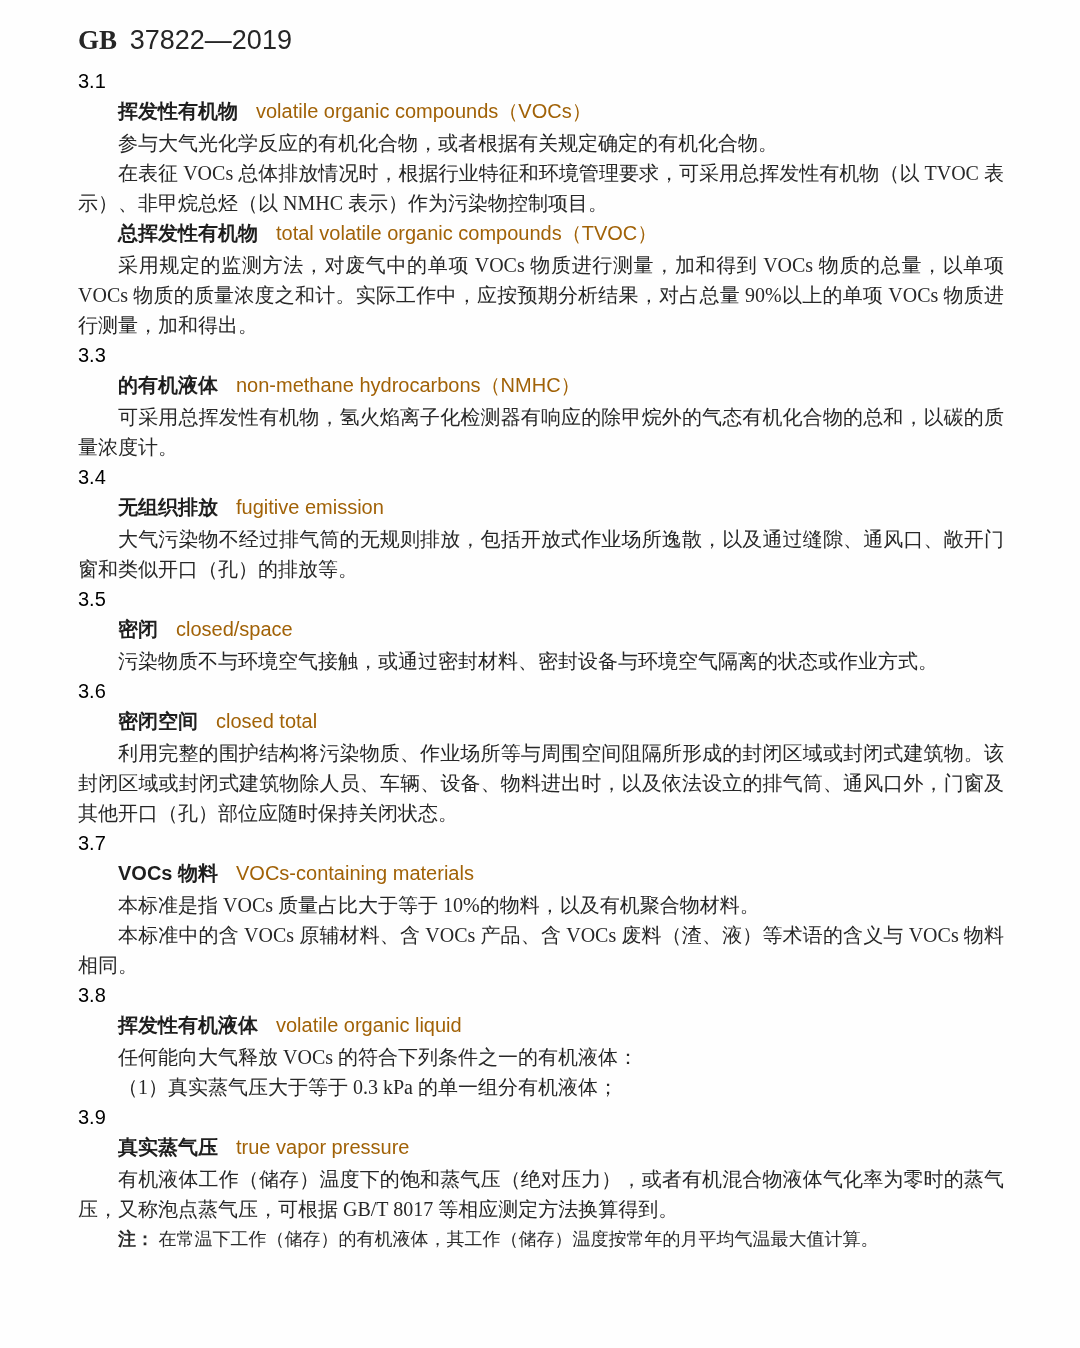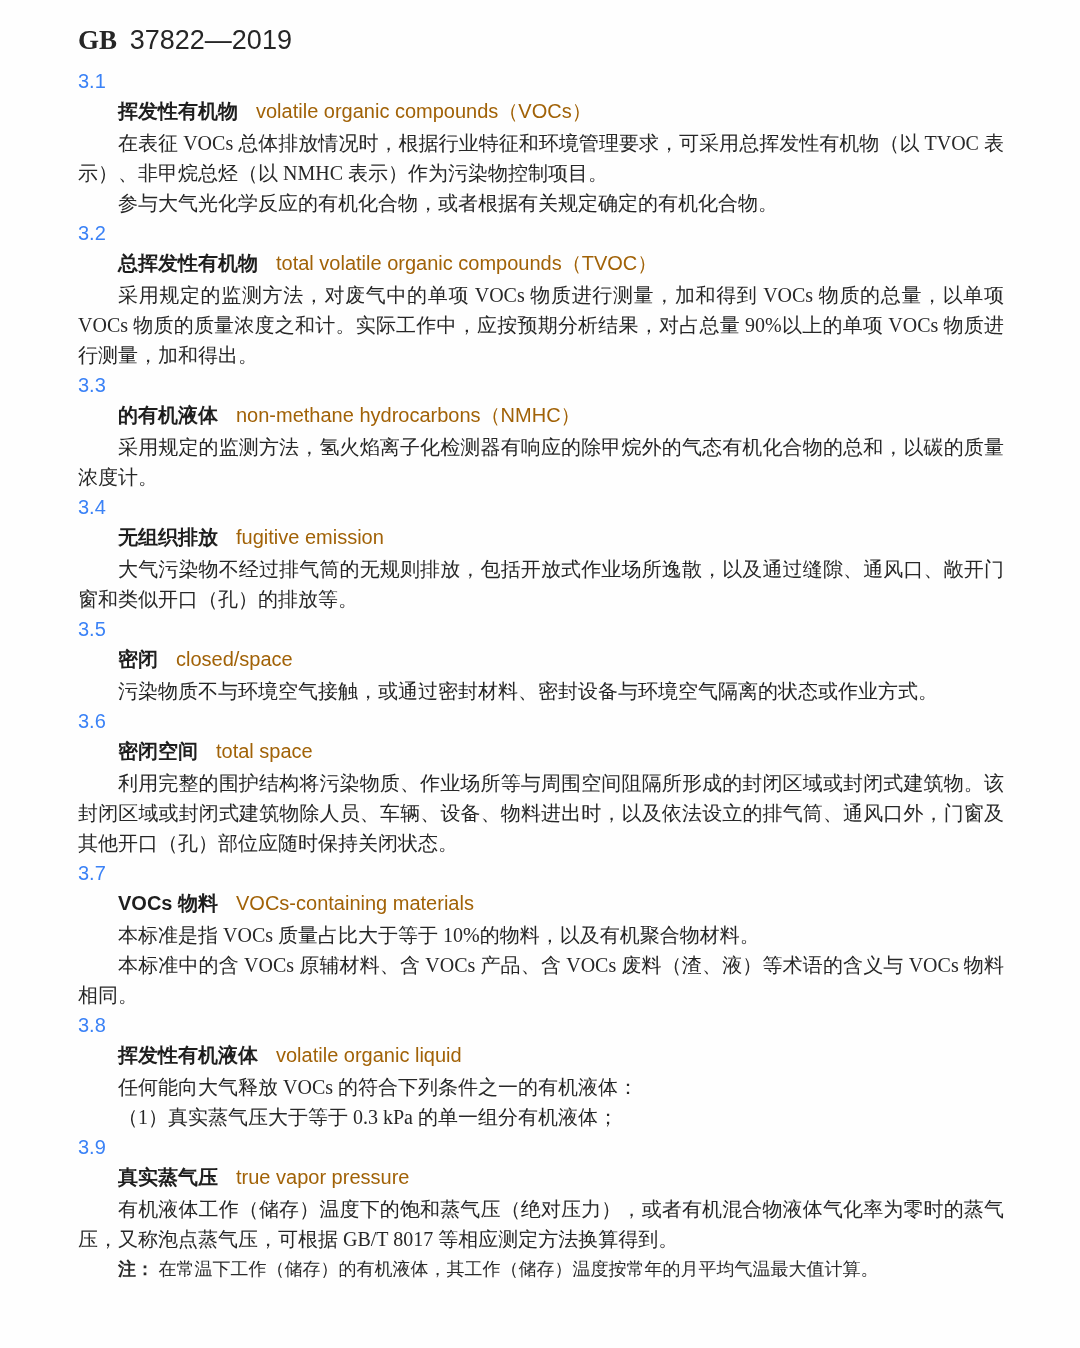--- a/index.html
+++ b/index.html
@@ -29,21 +29,21 @@
   }
   .doc-header .code-number {
     font-family: "Liberation Sans", sans-serif;
     font-weight: 400;
     margin-left: 6px;
   }
   .sec-num {
     font-family: "Liberation Sans", sans-serif;
     font-size: 20px;
     line-height: 30px;
-    color: #3b82f6;
+    color: #000000;
   }
   .term-line {
     padding-left: 40px;
     line-height: 30px;
     white-space: nowrap;
   }
   .term-zh {
     font-family: "Liberation Sans", "DejaVu Sans", sans-serif;
     font-weight: 700;
     font-size: 20px;
@@ -83,40 +83,39 @@
     <span class="code-prefix">GB</span>
     <span class="code-number">37822—2019</span>
   </div>
 
   <section>
     <div class="sec-num">3.1</div>
     <div class="term-line">
       <span class="term-zh">挥发性有机物</span>
       <span class="term-en">volatile organic compounds（VOCs）</span>
     </div>
+    <p class="para">参与大气光化学反应的有机化合物，或者根据有关规定确定的有机化合物。</p>
     <p class="para">在表征 VOCs 总体排放情况时，根据行业特征和环境管理要求，可采用总挥发性有机物（以 TVOC 表示）、非甲烷总烃（以 NMHC 表示）作为污染物控制项目。</p>
-    <p class="para">参与大气光化学反应的有机化合物，或者根据有关规定确定的有机化合物。</p>
   </section>
 
   <section>
-    <div class="sec-num">3.2</div>
     <div class="term-line">
       <span class="term-zh">总挥发性有机物</span>
       <span class="term-en">total volatile organic compounds（TVOC）</span>
     </div>
     <p class="para">采用规定的监测方法，对废气中的单项 VOCs 物质进行测量，加和得到 VOCs 物质的总量，以单项 VOCs 物质的质量浓度之和计。实际工作中，应按预期分析结果，对占总量 90%以上的单项 VOCs 物质进行测量，加和得出。</p>
   </section>
 
   <section>
     <div class="sec-num">3.3</div>
     <div class="term-line">
       <span class="term-zh">的有机液体</span>
       <span class="term-en">non-methane hydrocarbons（NMHC）</span>
     </div>
-    <p class="para">采用规定的监测方法，氢火焰离子化检测器有响应的除甲烷外的气态有机化合物的总和，以碳的质量浓度计。</p>
+    <p class="para">可采用总挥发性有机物，氢火焰离子化检测器有响应的除甲烷外的气态有机化合物的总和，以碳的质量浓度计。</p>
   </section>
 
   <section>
     <div class="sec-num">3.4</div>
     <div class="term-line">
       <span class="term-zh">无组织排放</span>
       <span class="term-en">fugitive emission</span>
     </div>
     <p class="para">大气污染物不经过排气筒的无规则排放，包括开放式作业场所逸散，以及通过缝隙、通风口、敞开门窗和类似开口（孔）的排放等。</p>
   </section>
@@ -127,21 +126,21 @@
       <span class="term-zh">密闭</span>
       <span class="term-en">closed/space</span>
     </div>
     <p class="para">污染物质不与环境空气接触，或通过密封材料、密封设备与环境空气隔离的状态或作业方式。</p>
   </section>
 
   <section>
     <div class="sec-num">3.6</div>
     <div class="term-line">
       <span class="term-zh">密闭空间</span>
-      <span class="term-en">total space</span>
+      <span class="term-en">closed total</span>
     </div>
     <p class="para">利用完整的围护结构将污染物质、作业场所等与周围空间阻隔所形成的封闭区域或封闭式建筑物。该封闭区域或封闭式建筑物除人员、车辆、设备、物料进出时，以及依法设立的排气筒、通风口外，门窗及其他开口（孔）部位应随时保持关闭状态。</p>
   </section>
 
   <section>
     <div class="sec-num">3.7</div>
     <div class="term-line">
       <span class="term-zh">VOCs 物料</span>
       <span class="term-en">VOCs-containing materials</span>
     </div>

